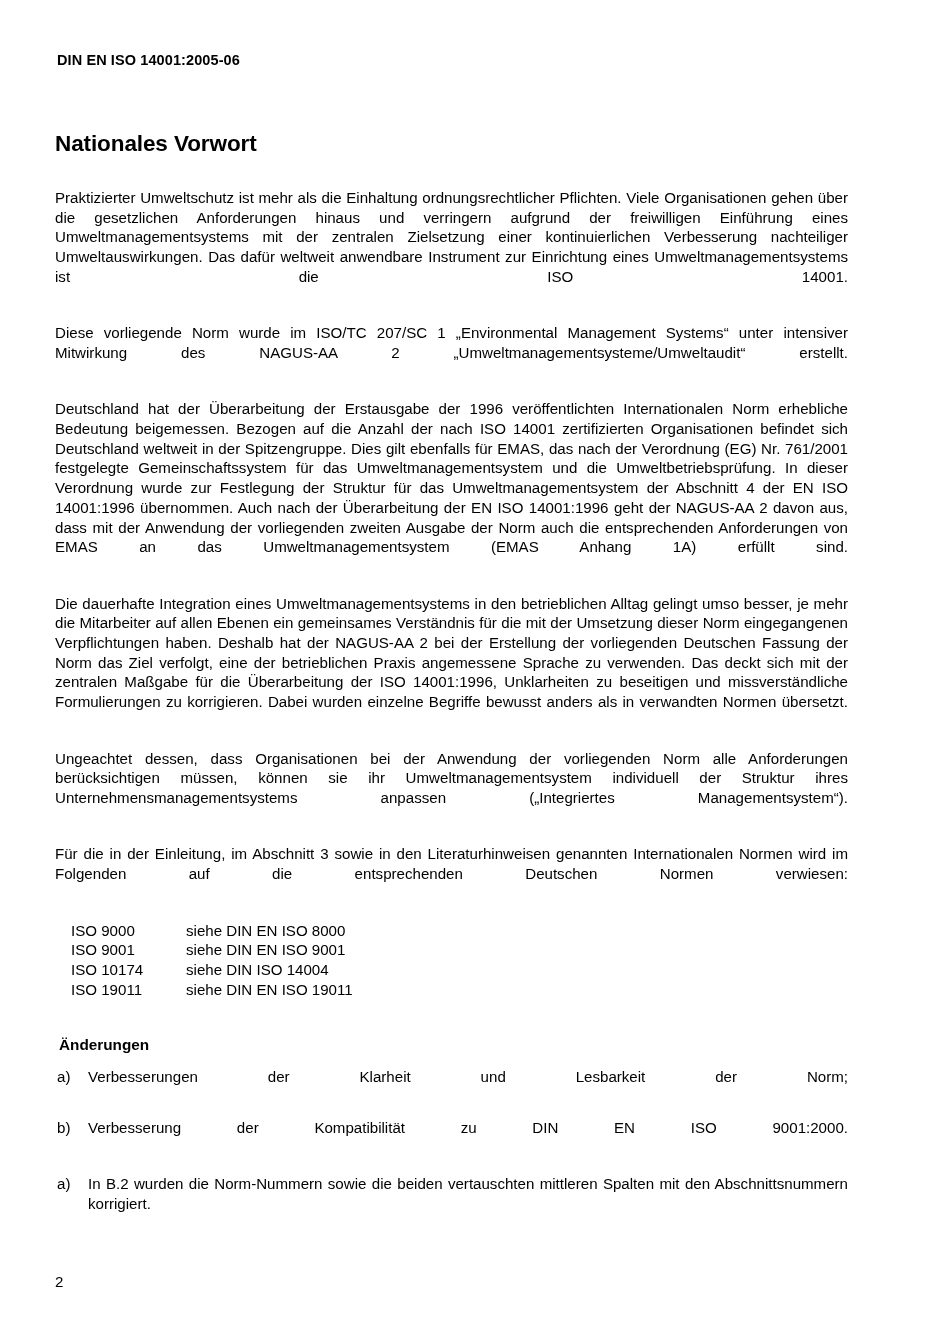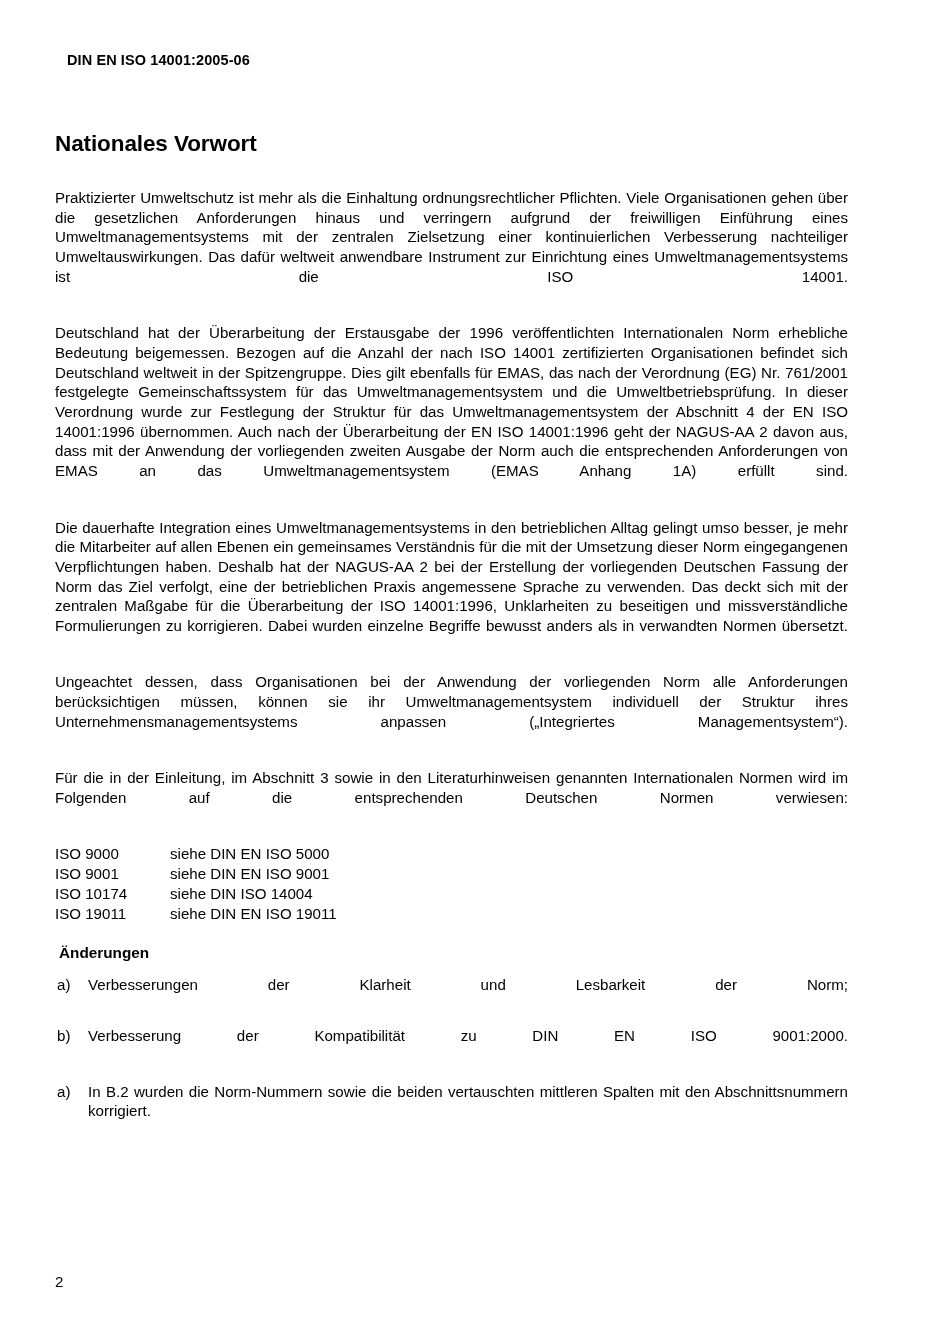--- a/index.html
+++ b/index.html
@@ -19,21 +19,21 @@
     height: 1344px;
     margin: 0 auto;
     background: #ffffff;
     overflow: hidden;
     box-sizing: border-box;
   }
 
   
   .doc-header {
     position: absolute;
-    left: 67px;
+    left: 57px;
     top: 52px;
     font-size: 14.5px;
     font-weight: bold;
     letter-spacing: 0.1px;
     line-height: 1.2;
     white-space: nowrap;
   }
 
   
   .page-title {
@@ -72,21 +72,21 @@
     content: "";
     display: inline-block;
     width: 100%;
   }
 
   .spacer-16 { height: 16px; }
   .spacer-8  { height: 8px; }
 
   
   .ref-list {
-    margin: 0;
+    margin: 16px;
     padding: 0;
     border-collapse: collapse;
     font-size: 15.1px;
     line-height: 19.7px;
   }
   .ref-list td {
     padding: 0;
     vertical-align: top;
     white-space: nowrap;
   }
@@ -140,30 +140,31 @@
 
 <div class="page">
 
   <div class="doc-header">DIN EN ISO 14001:2005-06</div>
 
   <h1 class="page-title">Nationales Vorwort</h1>
 
   <div class="body-block">
 
     <p class="para">Praktizierter Umweltschutz ist mehr als die Einhaltung ordnungsrechtlicher Pflichten. Viele Organisationen gehen über die gesetzlichen Anforderungen hinaus und verringern aufgrund der freiwilligen Einführung eines Umweltmanagementsystems mit der zentralen Zielsetzung einer kontinuierlichen Verbesserung nachteiliger Umweltauswirkungen. Das dafür weltweit anwendbare Instrument zur Einrichtung eines Umweltmanagementsystems ist die ISO 14001.</p>
+    <p class="para">Diese vorliegende Norm wurde im ISO/TC 207/SC 1 „Environmental Management Systems“ unter intensiver Mitwirkung des NAGUS-AA 2 „Umweltmanagementsysteme/Umweltaudit“ erstellt.</p>
     <p class="para">Deutschland hat der Überarbeitung der Erstausgabe der 1996 veröffentlichten Internationalen Norm erhebliche Bedeutung beigemessen. Bezogen auf die  Anzahl der nach ISO 14001 zertifizierten Organisationen befindet sich Deutschland weltweit in der Spitzengruppe. Dies gilt ebenfalls für EMAS, das nach der Verordnung (EG) Nr. 761/2001 festgelegte Gemeinschaftssystem für das Umweltmanagementsystem und die Umweltbetriebsprüfung. In dieser Verordnung wurde zur Festlegung der Struktur für das Umweltmanagementsystem der Abschnitt 4 der EN ISO 14001:1996 übernommen. Auch nach der Überarbeitung der EN ISO 14001:1996 geht der NAGUS-AA 2 davon aus, dass mit der Anwendung der vorliegenden zweiten Ausgabe der Norm auch die entsprechenden Anforderungen von EMAS an das Umweltmanagementsystem (EMAS Anhang 1A) erfüllt sind.</p>
     <p class="para">Die dauerhafte Integration eines Umweltmanagementsystems in den betrieblichen Alltag gelingt umso besser, je mehr die Mitarbeiter auf allen Ebenen ein gemeinsames Verständnis für die mit der Umsetzung dieser Norm eingegangenen Verpflichtungen haben. Deshalb hat der NAGUS-AA 2 bei der Erstellung der vorliegenden Deutschen Fassung der Norm das Ziel verfolgt, eine der betrieblichen Praxis angemessene Sprache zu verwenden. Das deckt sich mit der zentralen Maßgabe für die Überarbeitung der ISO 14001:1996, Unklarheiten zu beseitigen und missverständliche Formulierungen zu korrigieren. Dabei wurden einzelne Begriffe bewusst anders als in verwandten Normen übersetzt.</p>
     <p class="para">Ungeachtet dessen, dass Organisationen bei der Anwendung der vorliegenden Norm alle Anforderungen berücksichtigen müssen, können sie ihr Umweltmanagementsystem individuell der Struktur ihres Unternehmensmanagementsystems anpassen („Integriertes Managementsystem“).</p>
     <p class="para">Für die in der Einleitung, im Abschnitt 3 sowie in den Literaturhinweisen genannten Internationalen Normen wird im Folgenden auf die entsprechenden Deutschen Normen verwiesen:</p>
 
     <table class="ref-list">
       <tbody>
         <tr>
           <td class="col-iso">ISO 9000</td>
-          <td class="col-din">siehe DIN EN ISO 5000</td>
+          <td class="col-din">siehe DIN EN ISO 8000</td>
         </tr>
         <tr>
           <td class="col-iso">ISO 9001</td>
           <td class="col-din">siehe DIN EN ISO 9001</td>
         </tr>
         <tr>
           <td class="col-iso">ISO 10174</td>
           <td class="col-din">siehe DIN ISO 14004</td>
         </tr>
         <tr>

